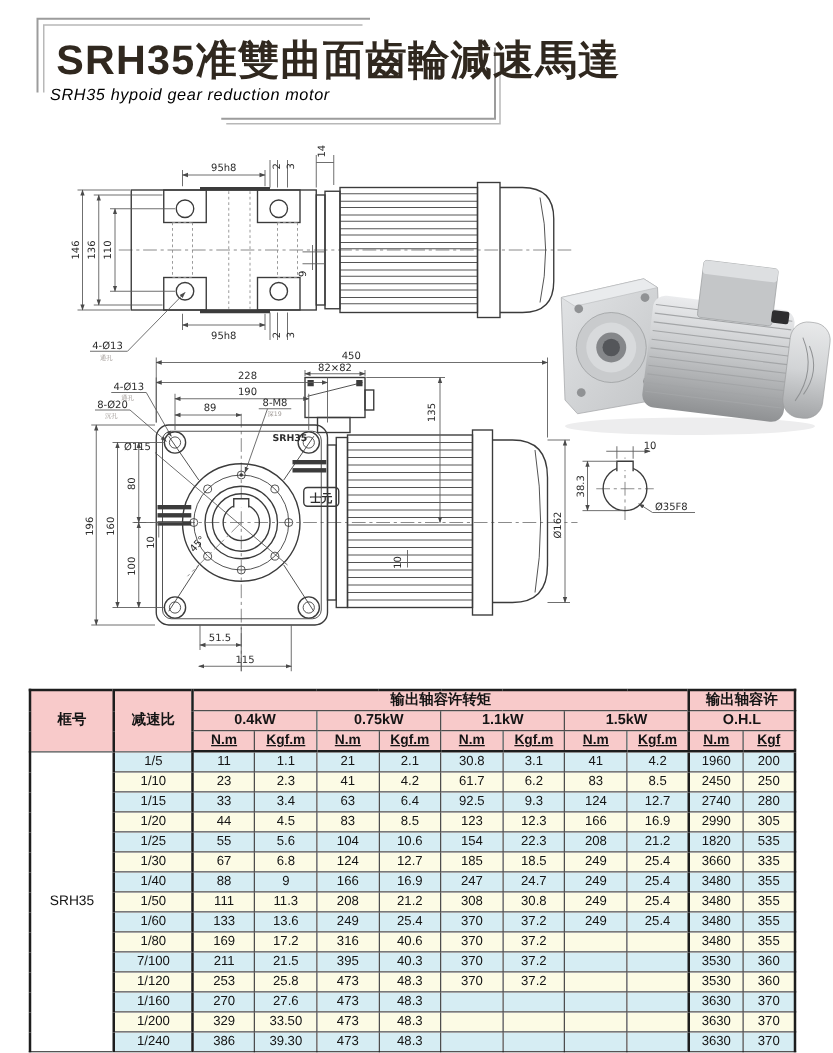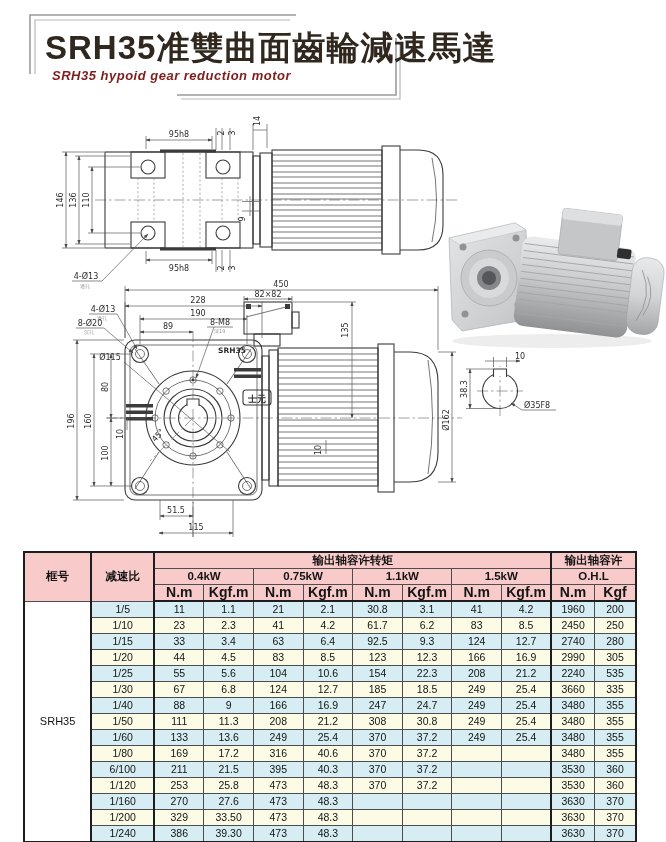--- a/index.html
+++ b/index.html
@@ -3,42 +3,42 @@
 <meta charset="utf-8">
 <style>
   html,body{margin:0;padding:0;background:#fff;}
   .page{position:relative;width:666px;height:842px;background:#ffffff;overflow:hidden;
         font-family:"Liberation Sans","DejaVu Sans",sans-serif;}
   
   .title-block{position:absolute;left:0;top:0;width:666px;height:110px;}
   .title-frame{position:absolute;left:0;top:0;}
   .main-title{position:absolute;left:45px;top:26px;font-size:33px;font-weight:700;
               color:#30281f;letter-spacing:1px;white-space:nowrap;}
-  .sub-title{position:absolute;left:52px;top:68px;font-size:13px;font-weight:700;
-             font-style:italic;color:#7f1d1d;letter-spacing:.5px;}
+  .sub-title{position:absolute;left:40px;top:68px;font-size:13px;font-weight:400;
+             font-style:italic;color:#000000;letter-spacing:.5px;}
   
   .drawing{position:absolute;left:0;top:100px;}
   .ln{stroke:#3b3b3b;stroke-width:1.1;fill:none;}
   .lt{stroke:#3b3b3b;stroke-width:.7;fill:none;}
   .thk{stroke:#3b3b3b;stroke-width:3;fill:none;}
   .dim{stroke:#5a5a5a;stroke-width:.7;fill:none;}
   .cl{stroke:#7a7a7a;stroke-width:.7;fill:none;stroke-dasharray:11 3 2.5 3;}
   .hid{stroke:#8d8d8d;stroke-width:.7;fill:none;stroke-dasharray:2.2 2.2;}
   text.d{font-family:"DejaVu Sans",sans-serif;font-size:8px;fill:#2b2b2b;}
   text.dsm{font-family:"DejaVu Sans",sans-serif;font-size:5px;fill:#a09a96;}
   text.pl{font-family:"DejaVu Sans",sans-serif;font-size:7.5px;font-weight:700;fill:#2b2b2b;}
   text.lg{font-family:"DejaVu Sans",sans-serif;font-size:9px;font-weight:700;fill:#2b2b2b;}
   
   .spec-table{position:absolute;left:23px;top:551px;width:614px;border-collapse:collapse;
               table-layout:fixed;font-size:10.5px;color:#141414;}
   .spec-table th,.spec-table td{border:1px solid #4d4d4d;text-align:center;padding:0;
               height:15px;line-height:13px;overflow:hidden;white-space:nowrap;}
   .spec-table{border:2px solid #1d1d1d;}
   .spec-table thead th{background:#f8caca;font-weight:700;font-size:11.5px;}
-  .spec-table thead tr.units th{border-bottom:2px solid #1d1d1d;font-size:14px;}
+  .spec-table thead tr.units th{border-bottom:2px solid #1d1d1d;font-size:11px;text-decoration:underline;}
   .spec-table td.frame{background:#ffffff;font-size:11px;}
   .spec-table tbody tr:nth-child(odd) td{background:#d6edf3;}
   .spec-table tbody tr:nth-child(even) td{background:#fcfbe5;}
   .spec-table tbody tr td.frame{background:#ffffff;}
   .hL{border-left:2px solid #1d1d1d !important;margin-top:34px;}
 </style>
 </head>
 <body>
 
 <div class="page">
@@ -408,21 +408,21 @@
         <tr>
           <td class="hL">1/25</td>
           <td class="hL">55</td>
           <td>5.6</td>
           <td>104</td>
           <td>10.6</td>
           <td>154</td>
           <td>22.3</td>
           <td>208</td>
           <td>21.2</td>
-          <td class="hL">2240</td>
+          <td class="hL">1820</td>
           <td>535</td>
         </tr>
         <tr>
           <td class="hL">1/30</td>
           <td class="hL">67</td>
           <td>6.8</td>
           <td>124</td>
           <td>12.7</td>
           <td>185</td>
           <td>18.5</td>
@@ -477,21 +477,21 @@
           <td>316</td>
           <td>40.6</td>
           <td>370</td>
           <td>37.2</td>
           <td></td>
           <td></td>
           <td class="hL">3480</td>
           <td>355</td>
         </tr>
         <tr>
-          <td class="hL">6/100</td>
+          <td class="hL">7/100</td>
           <td class="hL">211</td>
           <td>21.5</td>
           <td>395</td>
           <td>40.3</td>
           <td>370</td>
           <td>37.2</td>
           <td></td>
           <td></td>
           <td class="hL">3530</td>
           <td>360</td>

